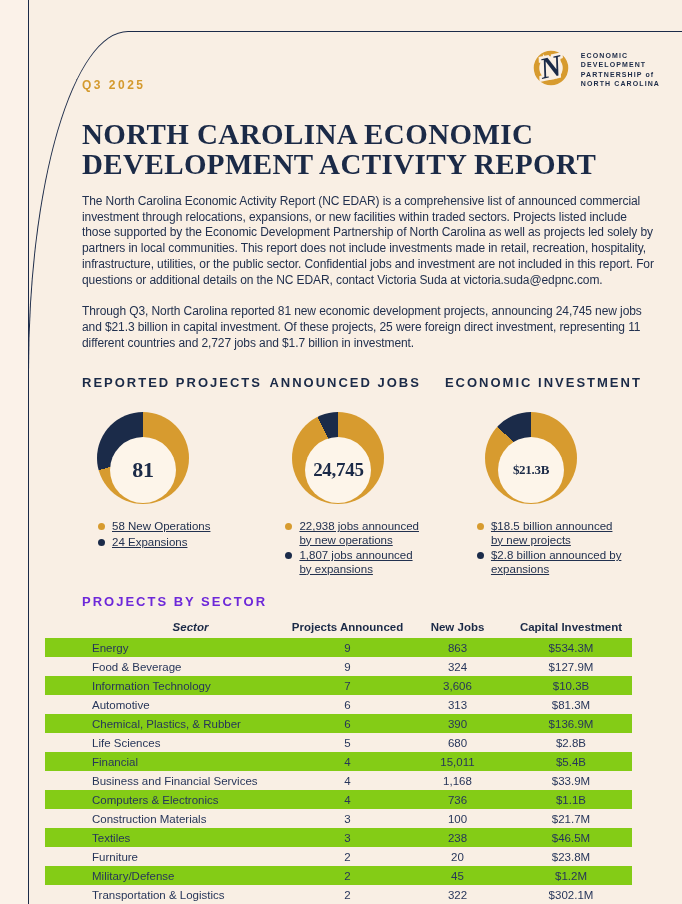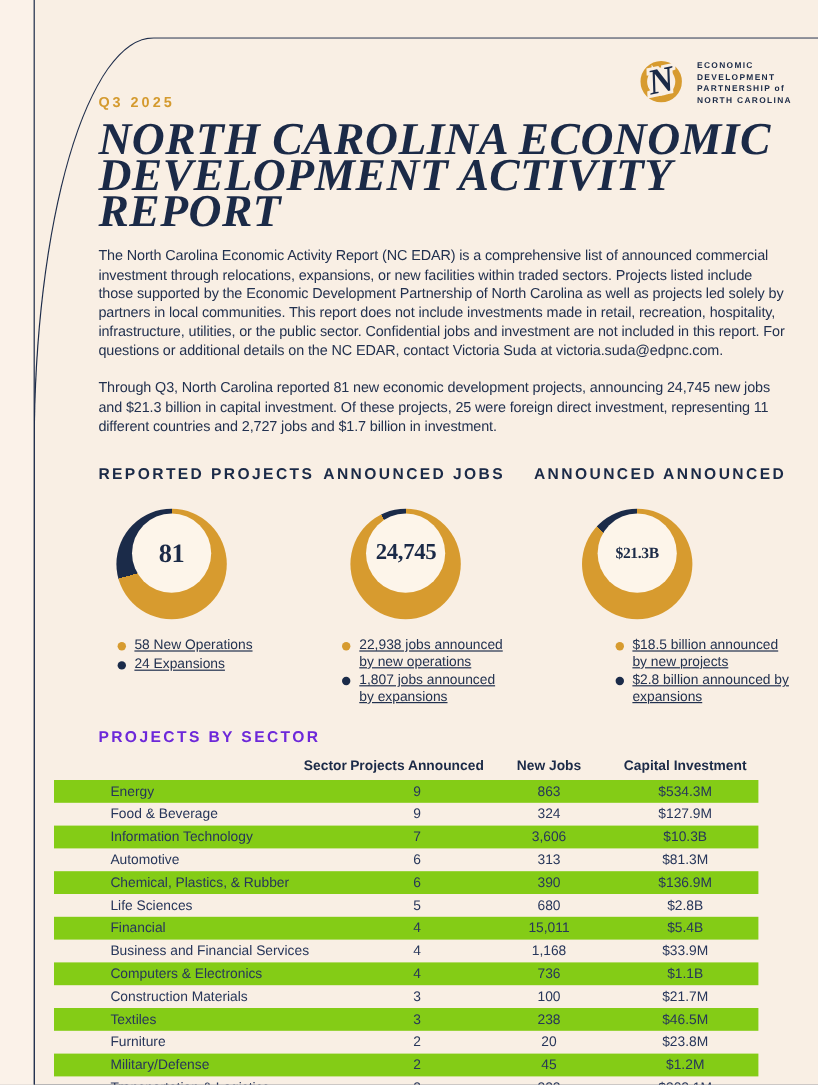--- a/index.html
+++ b/index.html
@@ -19,66 +19,66 @@
   }
   
   .logo{position:absolute;top:46px;right:22px;display:flex;align-items:center;gap:8px;}
   .logo-text{display:flex;flex-direction:column;gap:1px;}
   .logo-line{font-size:7px;letter-spacing:1.1px;font-weight:600;color:#1b2a47;line-height:8.5px;}
   .logo-line.last{font-weight:800;}
   
   .content{padding:78px 24px 0 82px;position:relative;}
   .q3-label{color:#d49a2e;font-weight:700;font-size:12px;letter-spacing:2.5px;}
   .report-title{
-    margin-top:9px;color:#1b2a47;
+    margin-top:27px;color:#1b2a47;
     font-family:"Liberation Serif","DejaVu Serif",serif;
-    font-weight:700;font-size:38px;line-height:30px;letter-spacing:0.4px;font-style:italic;
+    font-weight:700;font-size:29px;line-height:30px;letter-spacing:0.4px;
   }
   .para{margin-top:15px;font-size:12px;line-height:15.7px;max-width:578px;letter-spacing:-0.1px;}
   .para.second{margin-top:16px;}
   .email{color:#22314f;text-decoration:none;}
   
   .stats-row{display:flex;margin-top:24px;}
   .stat-card{position:relative;}
   .stat-card.s0{width:190px;}
   .stat-card.s1{width:178px;}
   .stat-card.s2{width:216px;}
   .stat-heading{color:#1b2a47;font-weight:700;font-size:13px;letter-spacing:2px;white-space:nowrap;}
   .donut-wrap{margin-top:22px;}
   .s0 .donut-wrap{margin-left:15px;}
   .s1 .donut-wrap{margin-left:23px;}
   .s2 .donut-wrap{margin-left:40px;}
   .donut{width:92px;height:92px;border-radius:50%;position:relative;}
   .donut-hole{
-    position:absolute;left:13px;top:4px;width:66px;height:66px;border-radius:50%;
+    position:absolute;left:13px;top:25px;width:66px;height:66px;border-radius:50%;
     background:#fdf5ea;display:flex;align-items:center;justify-content:center;
   }
   .donut-center{
     font-family:"Liberation Serif","DejaVu Serif",serif;font-weight:700;color:#1b2a47;
     letter-spacing:-0.3px;
   }
   .s0 .donut-center{font-size:22px;}
   .s1 .donut-center{font-size:19px;}
   .s2 .donut-center{font-size:13px;}
   .legend{margin-top:16px;display:flex;flex-direction:column;gap:2px;text-decoration:underline;}
   .s0 .legend{margin-left:16px;}
   .s1 .legend{margin-left:16px;}
-  .s2 .legend{margin-left:32px;align-items:flex-end;}
+  .s2 .legend{margin-left:32px;}
   .legend-item{display:flex;gap:7px;font-size:11.5px;line-height:13.5px;color:#22314f;}
   .s0 .legend-item{max-width:150px;}
   .s1 .legend-item{max-width:135px;}
   .s2 .legend-item{max-width:145px;}
   .dot{width:7px;height:7px;border-radius:50%;flex:0 0 7px;margin-top:3px;}
   
   .sector-section{margin-top:18px;}
   .sector-heading{margin-left:82px;color:#6d28d9;font-weight:700;font-size:13px;letter-spacing:2px;}
   table{border-collapse:collapse;table-layout:fixed;margin:6px 0 0 45px;width:587px;}
   col.w0{width:245px;} col.w1{width:115px;} col.w2{width:105px;} col.w3{width:122px;}
   th{color:#1b2a47;font-size:11.5px;font-weight:700;height:21px;vertical-align:middle;}
-  th.c0{text-align:right;padding-left:47px;}
+  th.c0{text-align:center;padding-left:47px;font-style:italic;}
   th.c1,th.c2,th.c3{text-align:center;}
   td{font-size:11.5px;color:#27365a;height:17px;vertical-align:middle;}
   td.c0{text-align:left;padding-left:47px;}
   td.c1,td.c2,td.c3{text-align:center;}
   tr.alt{background:#84cc16;}
 </style>
 </head>
 <body>
 
 <div class="left-strip"></div>
@@ -151,21 +151,21 @@
             <span>22,938 jobs announced by new operations</span>
           </div>
           <div class="legend-item">
             <span class="dot" style="background: rgb(27, 43, 73);"></span>
             <span>1,807 jobs announced by expansions</span>
           </div>
         </div>
     </div>
 
     <div class="stat-card s2">
-      <div class="stat-heading">ANNOUNCED ANNOUNCED</div>
+      <div class="stat-heading">ECONOMIC INVESTMENT</div>
       <div class="donut-wrap">
         <div class="donut" style="background: conic-gradient(rgb(215, 155, 47) 0deg, rgb(215, 155, 47) 86.8545%, rgb(27, 43, 73) 86.8545%, rgb(27, 43, 73) 100%);">
           <div class="donut-hole">
             <span class="donut-center">$21.3B</span>
           </div>
         </div>
       </div>
       <div class="legend">
           <div class="legend-item">
             <span class="dot" style="background: rgb(215, 155, 47);"></span>

